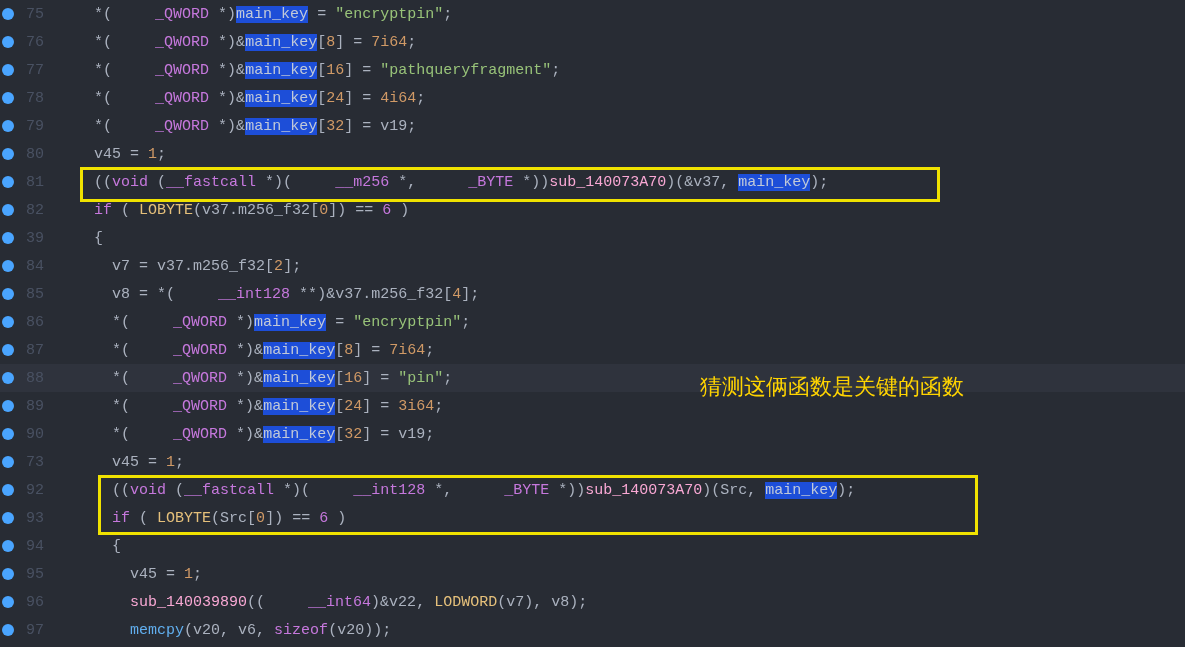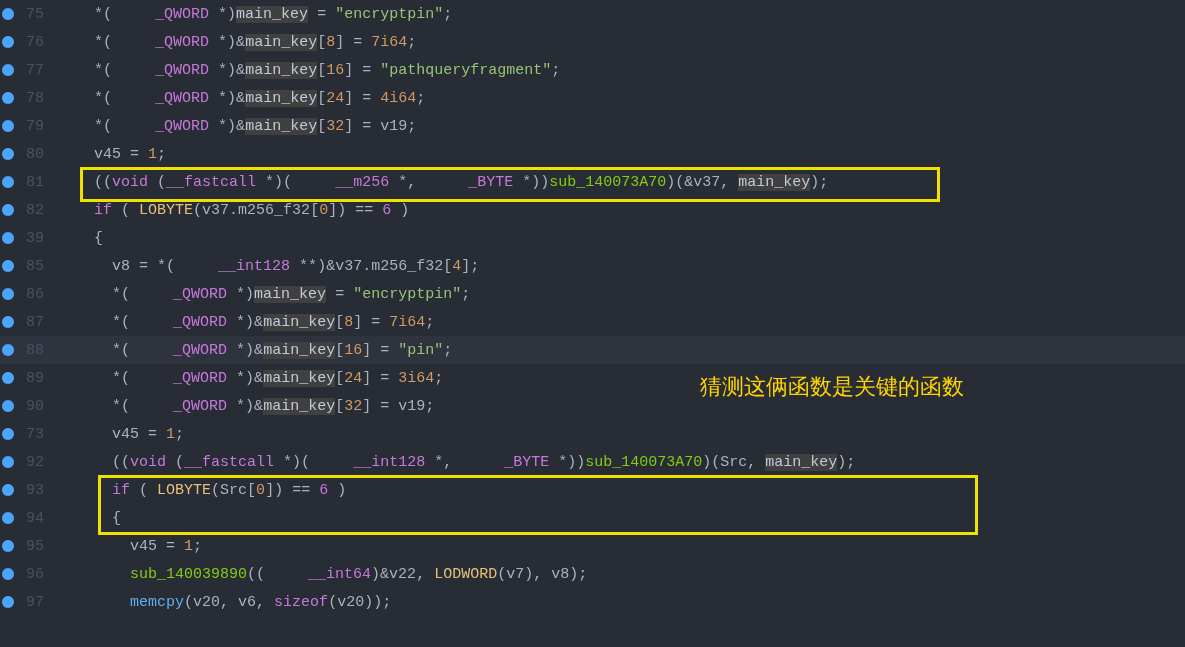--- a/index.html
+++ b/index.html
@@ -50,23 +50,23 @@
   }
   
   .op   { color: #abb2bf; }
   .punc { color: #abb2bf; }
   .kw   { color: #c678dd; margin-top: 36px; }
   .type { color: #c678dd; margin-left: 43px; }
   .num  { color: #d19a66; }
   .str  { color: #98c379; }
   .var  { color: #abb2bf; }
   .func { color: #61afef; }
-  .gfunc{ color: #84cc16; }
+  .gfunc{ color: #f9a8d4; }
   .macro{ color: #e5c07b; }
-  .hl1  { background: #404040; color: #c1c9d8; }
+  .hl1  { background: #1d4ed8; color: #c1c9d8; }
   .eq6  { color: #c678dd; }
 
   .annotation {
     position: absolute;
     left: 700px;
     top: 372px;
     color: #ffd400;
     font-family: "Microsoft YaHei", sans-serif;
     font-size: 22px;
     font-weight: 500;
@@ -88,20 +88,21 @@
 <div class="editor">
     <div class="line"><div class="gutter"><span class="bp"></span><span>75</span></div><div class="code"><span>    </span><span class="op">*</span><span class="punc">(</span><span class="type">_QWORD</span><span class="punc"> </span><span class="op">*</span><span class="punc">)</span><span class="hl1">main_key</span><span class="op"> = </span><span class="str">"encryptpin"</span><span class="punc">;</span></div></div>
     <div class="line"><div class="gutter"><span class="bp"></span><span>76</span></div><div class="code"><span>    </span><span class="op">*</span><span class="punc">(</span><span class="type">_QWORD</span><span class="punc"> </span><span class="op">*</span><span class="punc">)</span><span class="op">&amp;</span><span class="hl1">main_key</span><span class="punc">[</span><span class="num">8</span><span class="punc">]</span><span class="op"> = </span><span class="num">7i64</span><span class="punc">;</span></div></div>
     <div class="line"><div class="gutter"><span class="bp"></span><span>77</span></div><div class="code"><span>    </span><span class="op">*</span><span class="punc">(</span><span class="type">_QWORD</span><span class="punc"> </span><span class="op">*</span><span class="punc">)</span><span class="op">&amp;</span><span class="hl1">main_key</span><span class="punc">[</span><span class="num">16</span><span class="punc">]</span><span class="op"> = </span><span class="str">"pathqueryfragment"</span><span class="punc">;</span></div></div>
     <div class="line"><div class="gutter"><span class="bp"></span><span>78</span></div><div class="code"><span>    </span><span class="op">*</span><span class="punc">(</span><span class="type">_QWORD</span><span class="punc"> </span><span class="op">*</span><span class="punc">)</span><span class="op">&amp;</span><span class="hl1">main_key</span><span class="punc">[</span><span class="num">24</span><span class="punc">]</span><span class="op"> = </span><span class="num">4i64</span><span class="punc">;</span></div></div>
     <div class="line"><div class="gutter"><span class="bp"></span><span>79</span></div><div class="code"><span>    </span><span class="op">*</span><span class="punc">(</span><span class="type">_QWORD</span><span class="punc"> </span><span class="op">*</span><span class="punc">)</span><span class="op">&amp;</span><span class="hl1">main_key</span><span class="punc">[</span><span class="num">32</span><span class="punc">]</span><span class="op"> = </span><span class="var">v19</span><span class="punc">;</span></div></div>
     <div class="line"><div class="gutter"><span class="bp"></span><span>80</span></div><div class="code"><span>    </span><span class="var">v45</span><span class="op"> = </span><span class="num">1</span><span class="punc">;</span></div></div>
     <div class="line"><div class="gutter"><span class="bp"></span><span>81</span></div><div class="code"><span>    </span><span class="punc">((</span><span class="kw">void</span><span class="punc"> (</span><span class="kw">__fastcall</span><span class="punc"> </span><span class="op">*</span><span class="punc">)(</span><span class="type">__m256</span><span class="punc"> </span><span class="op">*</span><span class="punc">, </span><span class="type">_BYTE</span><span class="punc"> </span><span class="op">*</span><span class="punc">))</span><span class="gfunc">sub_140073A70</span><span class="punc">)(</span><span class="op">&amp;</span><span class="var">v37</span><span class="punc">, </span><span class="hl1">main_key</span><span class="punc">);</span></div></div>
     <div class="line"><div class="gutter"><span class="bp"></span><span>82</span></div><div class="code"><span>    </span><span class="kw">if</span><span class="punc"> ( </span><span class="macro">LOBYTE</span><span class="punc">(</span><span class="var">v37</span><span class="punc">.</span><span class="var">m256_f32</span><span class="punc">[</span><span class="num">0</span><span class="punc">])</span><span class="op"> == </span><span class="eq6">6</span><span class="punc"> )</span></div></div>
     <div class="line"><div class="gutter"><span class="bp"></span><span>39</span></div><div class="code"><span>    </span><span class="punc">{</span></div></div>
+    <div class="line"><div class="gutter"><span class="bp"></span><span>84</span></div><div class="code"><span>      </span><span class="var">v7</span><span class="op"> = </span><span class="var">v37</span><span class="punc">.</span><span class="var">m256_f32</span><span class="punc">[</span><span class="num">2</span><span class="punc">];</span></div></div>
     <div class="line"><div class="gutter"><span class="bp"></span><span>85</span></div><div class="code"><span>      </span><span class="var">v8</span><span class="op"> = </span><span class="op">*</span><span class="punc">(</span><span class="type">__int128</span><span class="punc"> </span><span class="op">**</span><span class="punc">)</span><span class="op">&amp;</span><span class="var">v37</span><span class="punc">.</span><span class="var">m256_f32</span><span class="punc">[</span><span class="num">4</span><span class="punc">];</span></div></div>
     <div class="line"><div class="gutter"><span class="bp"></span><span>86</span></div><div class="code"><span>      </span><span class="op">*</span><span class="punc">(</span><span class="type">_QWORD</span><span class="punc"> </span><span class="op">*</span><span class="punc">)</span><span class="hl1">main_key</span><span class="op"> = </span><span class="str">"encryptpin"</span><span class="punc">;</span></div></div>
     <div class="line"><div class="gutter"><span class="bp"></span><span>87</span></div><div class="code"><span>      </span><span class="op">*</span><span class="punc">(</span><span class="type">_QWORD</span><span class="punc"> </span><span class="op">*</span><span class="punc">)</span><span class="op">&amp;</span><span class="hl1">main_key</span><span class="punc">[</span><span class="num">8</span><span class="punc">]</span><span class="op"> = </span><span class="num">7i64</span><span class="punc">;</span></div></div>
     <div class="line current"><div class="gutter"><span class="bp"></span><span>88</span></div><div class="code"><span>      </span><span class="op">*</span><span class="punc">(</span><span class="type">_QWORD</span><span class="punc"> </span><span class="op">*</span><span class="punc">)</span><span class="op">&amp;</span><span class="hl1">main_key</span><span class="punc">[</span><span class="num">16</span><span class="punc">]</span><span class="op"> = </span><span class="str">"pin"</span><span class="punc">;</span></div></div>
     <div class="line"><div class="gutter"><span class="bp"></span><span>89</span></div><div class="code"><span>      </span><span class="op">*</span><span class="punc">(</span><span class="type">_QWORD</span><span class="punc"> </span><span class="op">*</span><span class="punc">)</span><span class="op">&amp;</span><span class="hl1">main_key</span><span class="punc">[</span><span class="num">24</span><span class="punc">]</span><span class="op"> = </span><span class="num">3i64</span><span class="punc">;</span></div></div>
     <div class="line"><div class="gutter"><span class="bp"></span><span>90</span></div><div class="code"><span>      </span><span class="op">*</span><span class="punc">(</span><span class="type">_QWORD</span><span class="punc"> </span><span class="op">*</span><span class="punc">)</span><span class="op">&amp;</span><span class="hl1">main_key</span><span class="punc">[</span><span class="num">32</span><span class="punc">]</span><span class="op"> = </span><span class="var">v19</span><span class="punc">;</span></div></div>
     <div class="line"><div class="gutter"><span class="bp"></span><span>73</span></div><div class="code"><span>      </span><span class="var">v45</span><span class="op"> = </span><span class="num">1</span><span class="punc">;</span></div></div>
     <div class="line"><div class="gutter"><span class="bp"></span><span>92</span></div><div class="code"><span>      </span><span class="punc">((</span><span class="kw">void</span><span class="punc"> (</span><span class="kw">__fastcall</span><span class="punc"> </span><span class="op">*</span><span class="punc">)(</span><span class="type">__int128</span><span class="punc"> </span><span class="op">*</span><span class="punc">, </span><span class="type">_BYTE</span><span class="punc"> </span><span class="op">*</span><span class="punc">))</span><span class="gfunc">sub_140073A70</span><span class="punc">)(</span><span class="var">Src</span><span class="punc">, </span><span class="hl1">main_key</span><span class="punc">);</span></div></div>
     <div class="line"><div class="gutter"><span class="bp"></span><span>93</span></div><div class="code"><span>      </span><span class="kw">if</span><span class="punc"> ( </span><span class="macro">LOBYTE</span><span class="punc">(</span><span class="var">Src</span><span class="punc">[</span><span class="num">0</span><span class="punc">])</span><span class="op"> == </span><span class="eq6">6</span><span class="punc"> )</span></div></div>
     <div class="line"><div class="gutter"><span class="bp"></span><span>94</span></div><div class="code"><span>      </span><span class="punc">{</span></div></div>

